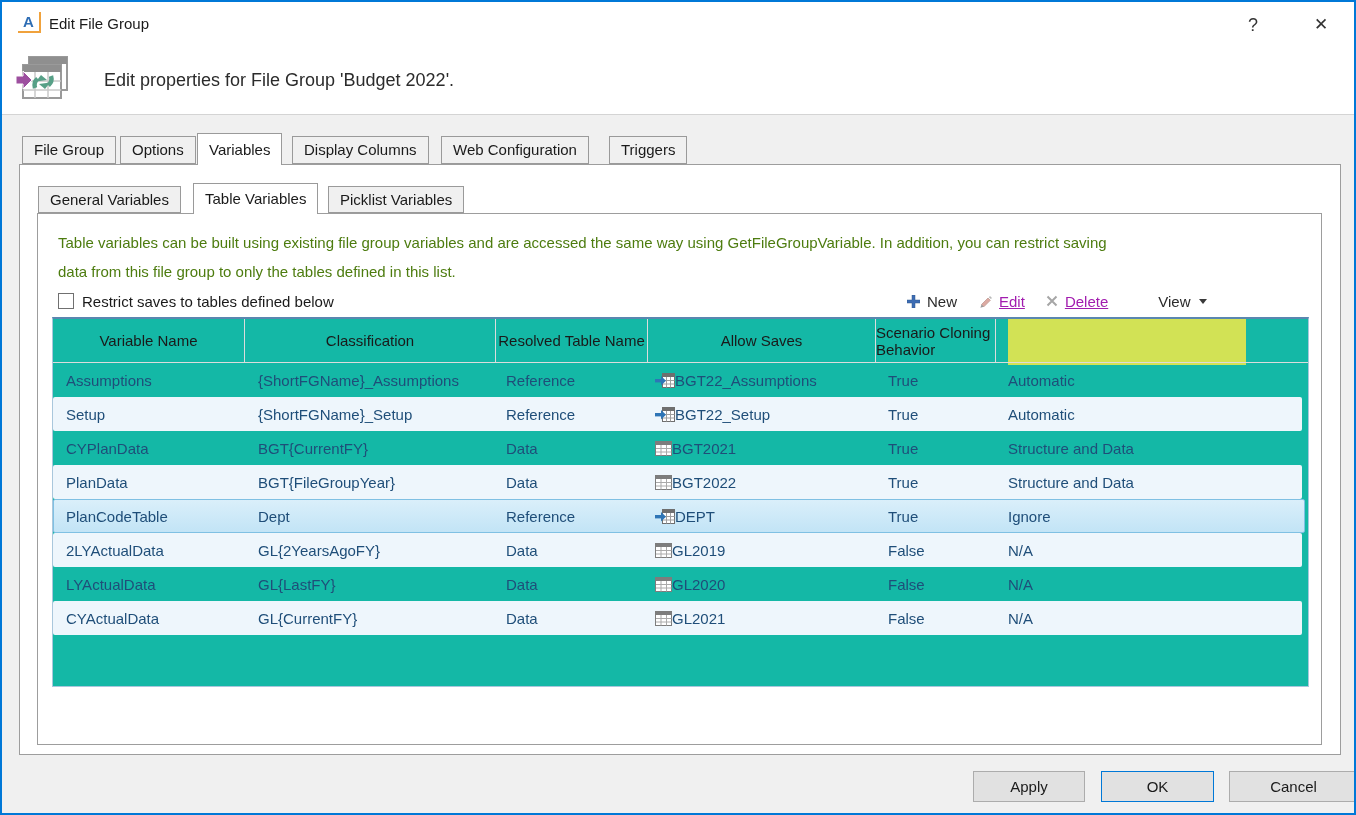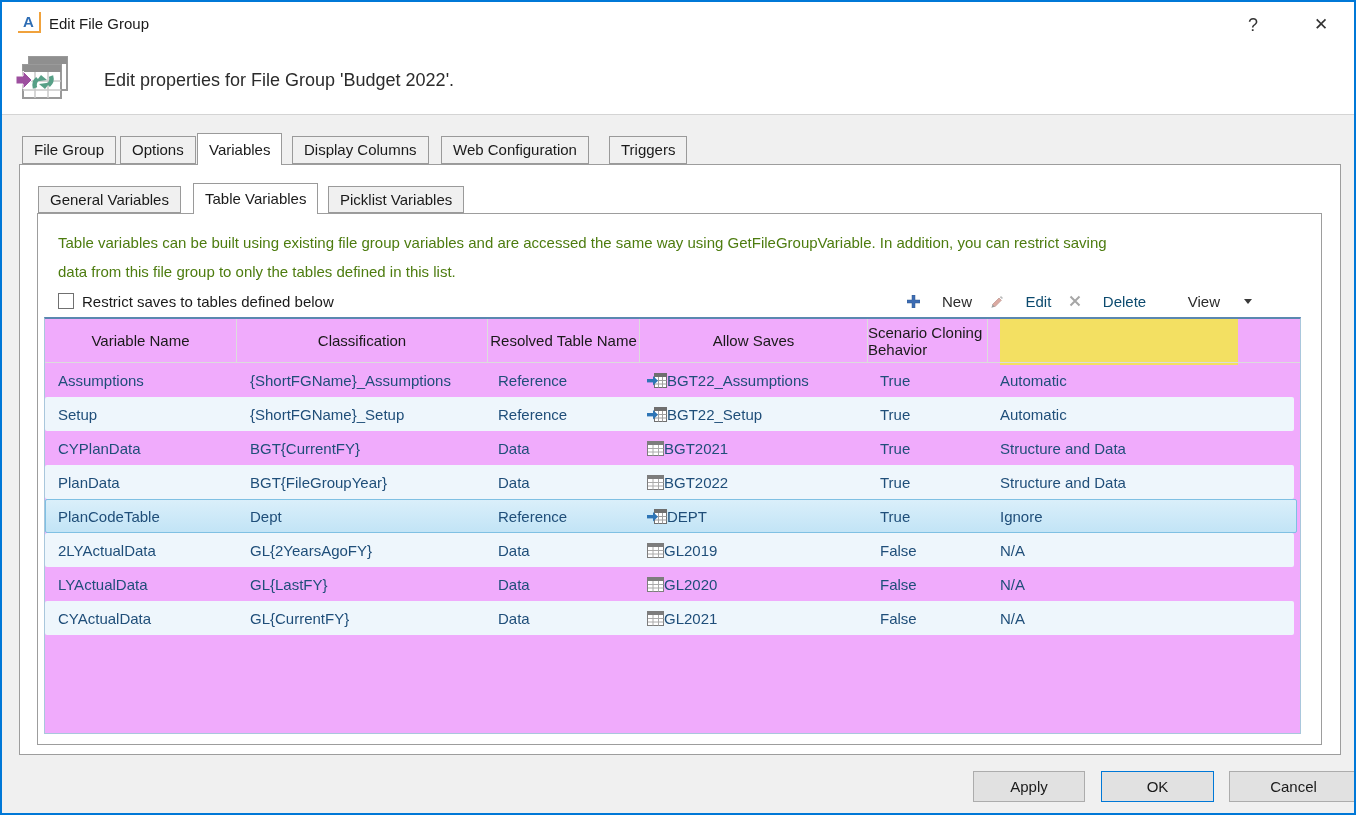--- a/index.html
+++ b/index.html
@@ -43,30 +43,30 @@
 
   
   .desc { position:absolute; left:56px; top:226px; width:1250px; font-size:15px;
           line-height:29px; color:#4d7c0f; z-index:5; }
   .chk-box { position:absolute; left:56px; top:291px; width:16px; height:16px;
              border:1px solid #707070; background:#fff; z-index:5; cursor:default; }
   .chk-label { position:absolute; left:80px; top:291px; font-size:15px; color:#1a1a1a; z-index:5; }
 
   .toolbar { position:absolute; left:905px; top:288px; width:345px; height:22px;
              display:flex; align-items:center; z-index:5; }
-  .tb-btn { display:flex; align-items:center; gap:22px; font-size:15px; cursor:default; }
+  .tb-btn { display:flex; align-items:center; gap:7px; font-size:15px; cursor:default; }
   .tb-btn .lbl { color:#2b2b2b; }
-  .tb-btn.disabled .lbl { color:#0c4a6e; }
+  .tb-btn.disabled .lbl { color:#a21caf;text-decoration:underline; }
   .tb-sep { width:21px; }
   .tb-sep-wide { width:50px; }
   .caret { width:0; height:0; border-left:4px solid transparent; border-right:4px solid transparent;
            border-top:5px solid #3a3a3a; margin-left:2px; }
 
   
-  .lv { position:absolute; left:42px; top:315px; width:1257px; height:417px; background:#f0abfc;
+  .lv { position:absolute; left:50px; top:315px; width:1257px; height:370px; background:#14b8a6;
         border:1px solid #a9c7dc; border-top:2px solid #5a87b0; z-index:5; }
   .lv-grid { display:grid; grid-template-columns:192px 251px 152px 228px 120px 267px 1fr; }
   .lv-head { height:44px; border-bottom:1px solid #dcdcdc; position:relative; z-index:2; }
   .lv-head .hc { display:flex; align-items:center; justify-content:center; font-size:15px;
                  color:#1a1a1a; border-right:1px solid #dcdcdc; position:relative; z-index:2; cursor:default; }
   .lv-head .hc.filler { border-right:none; }
   .hl-yellow { position:absolute; left:955px; top:0; width:238px; height:46px;
                background:rgba(243,233,70,0.85); z-index:1; }
 
   .lv-row { height:34px; position:relative; cursor:default; }

